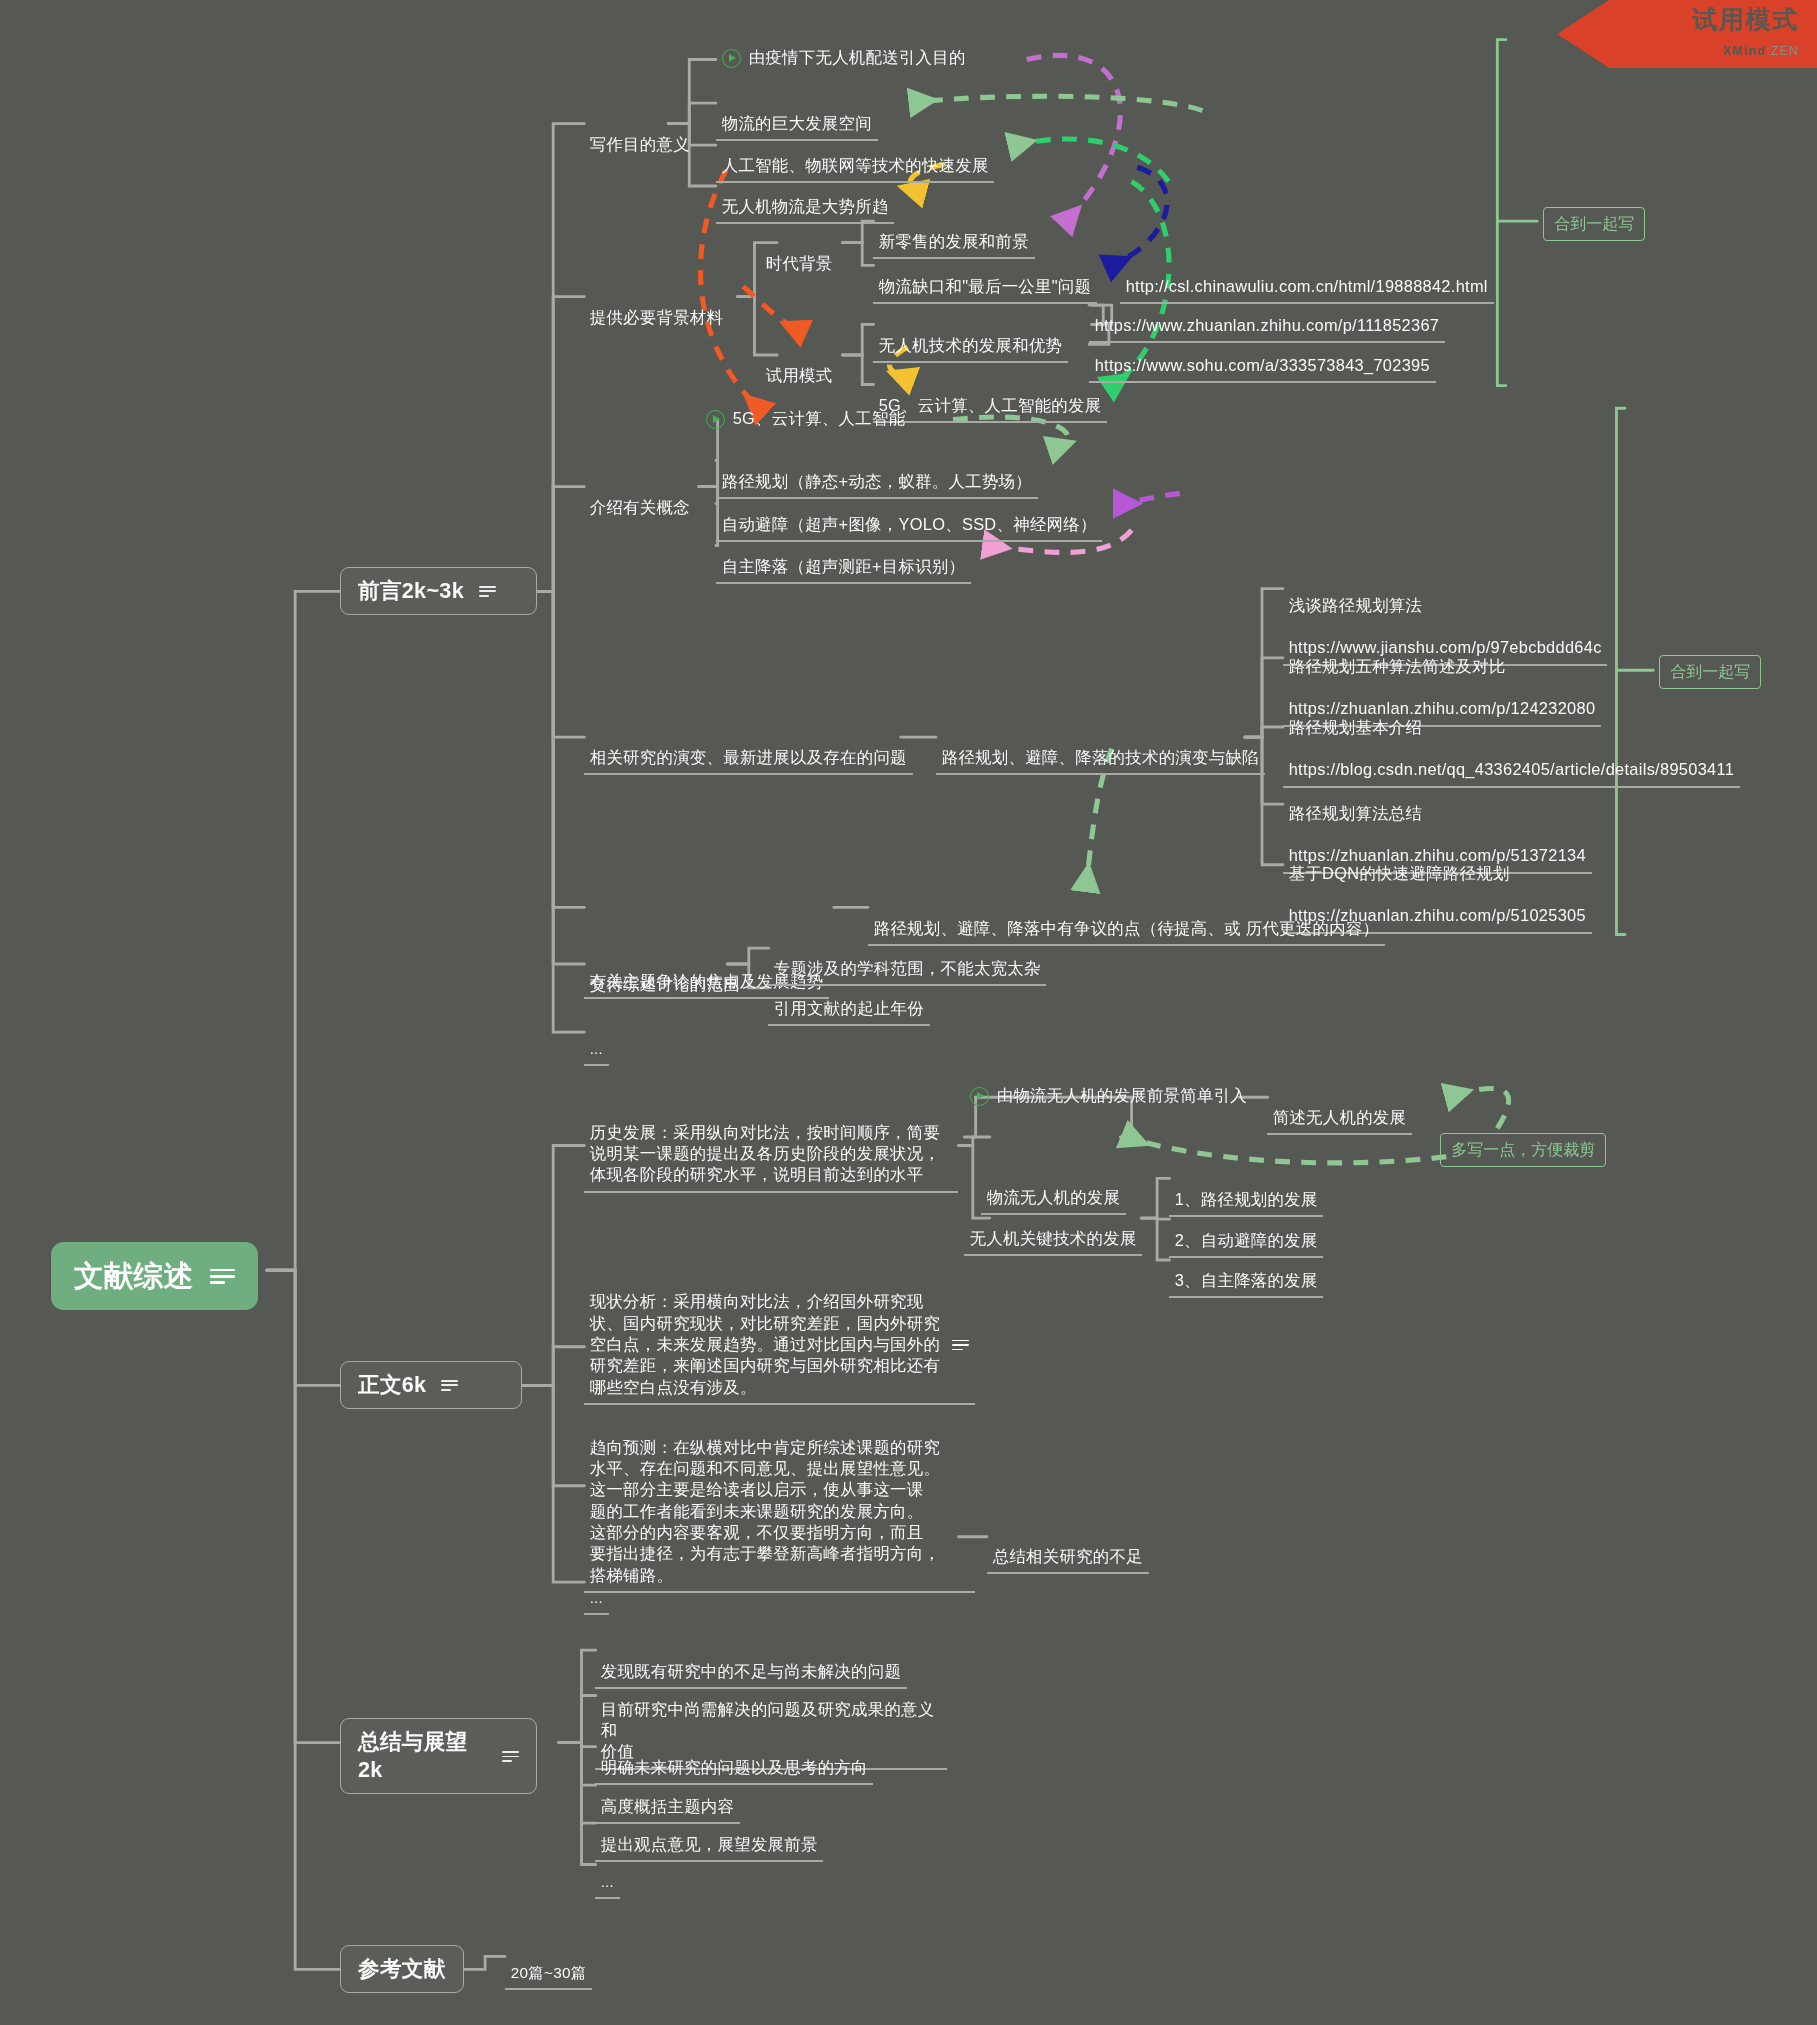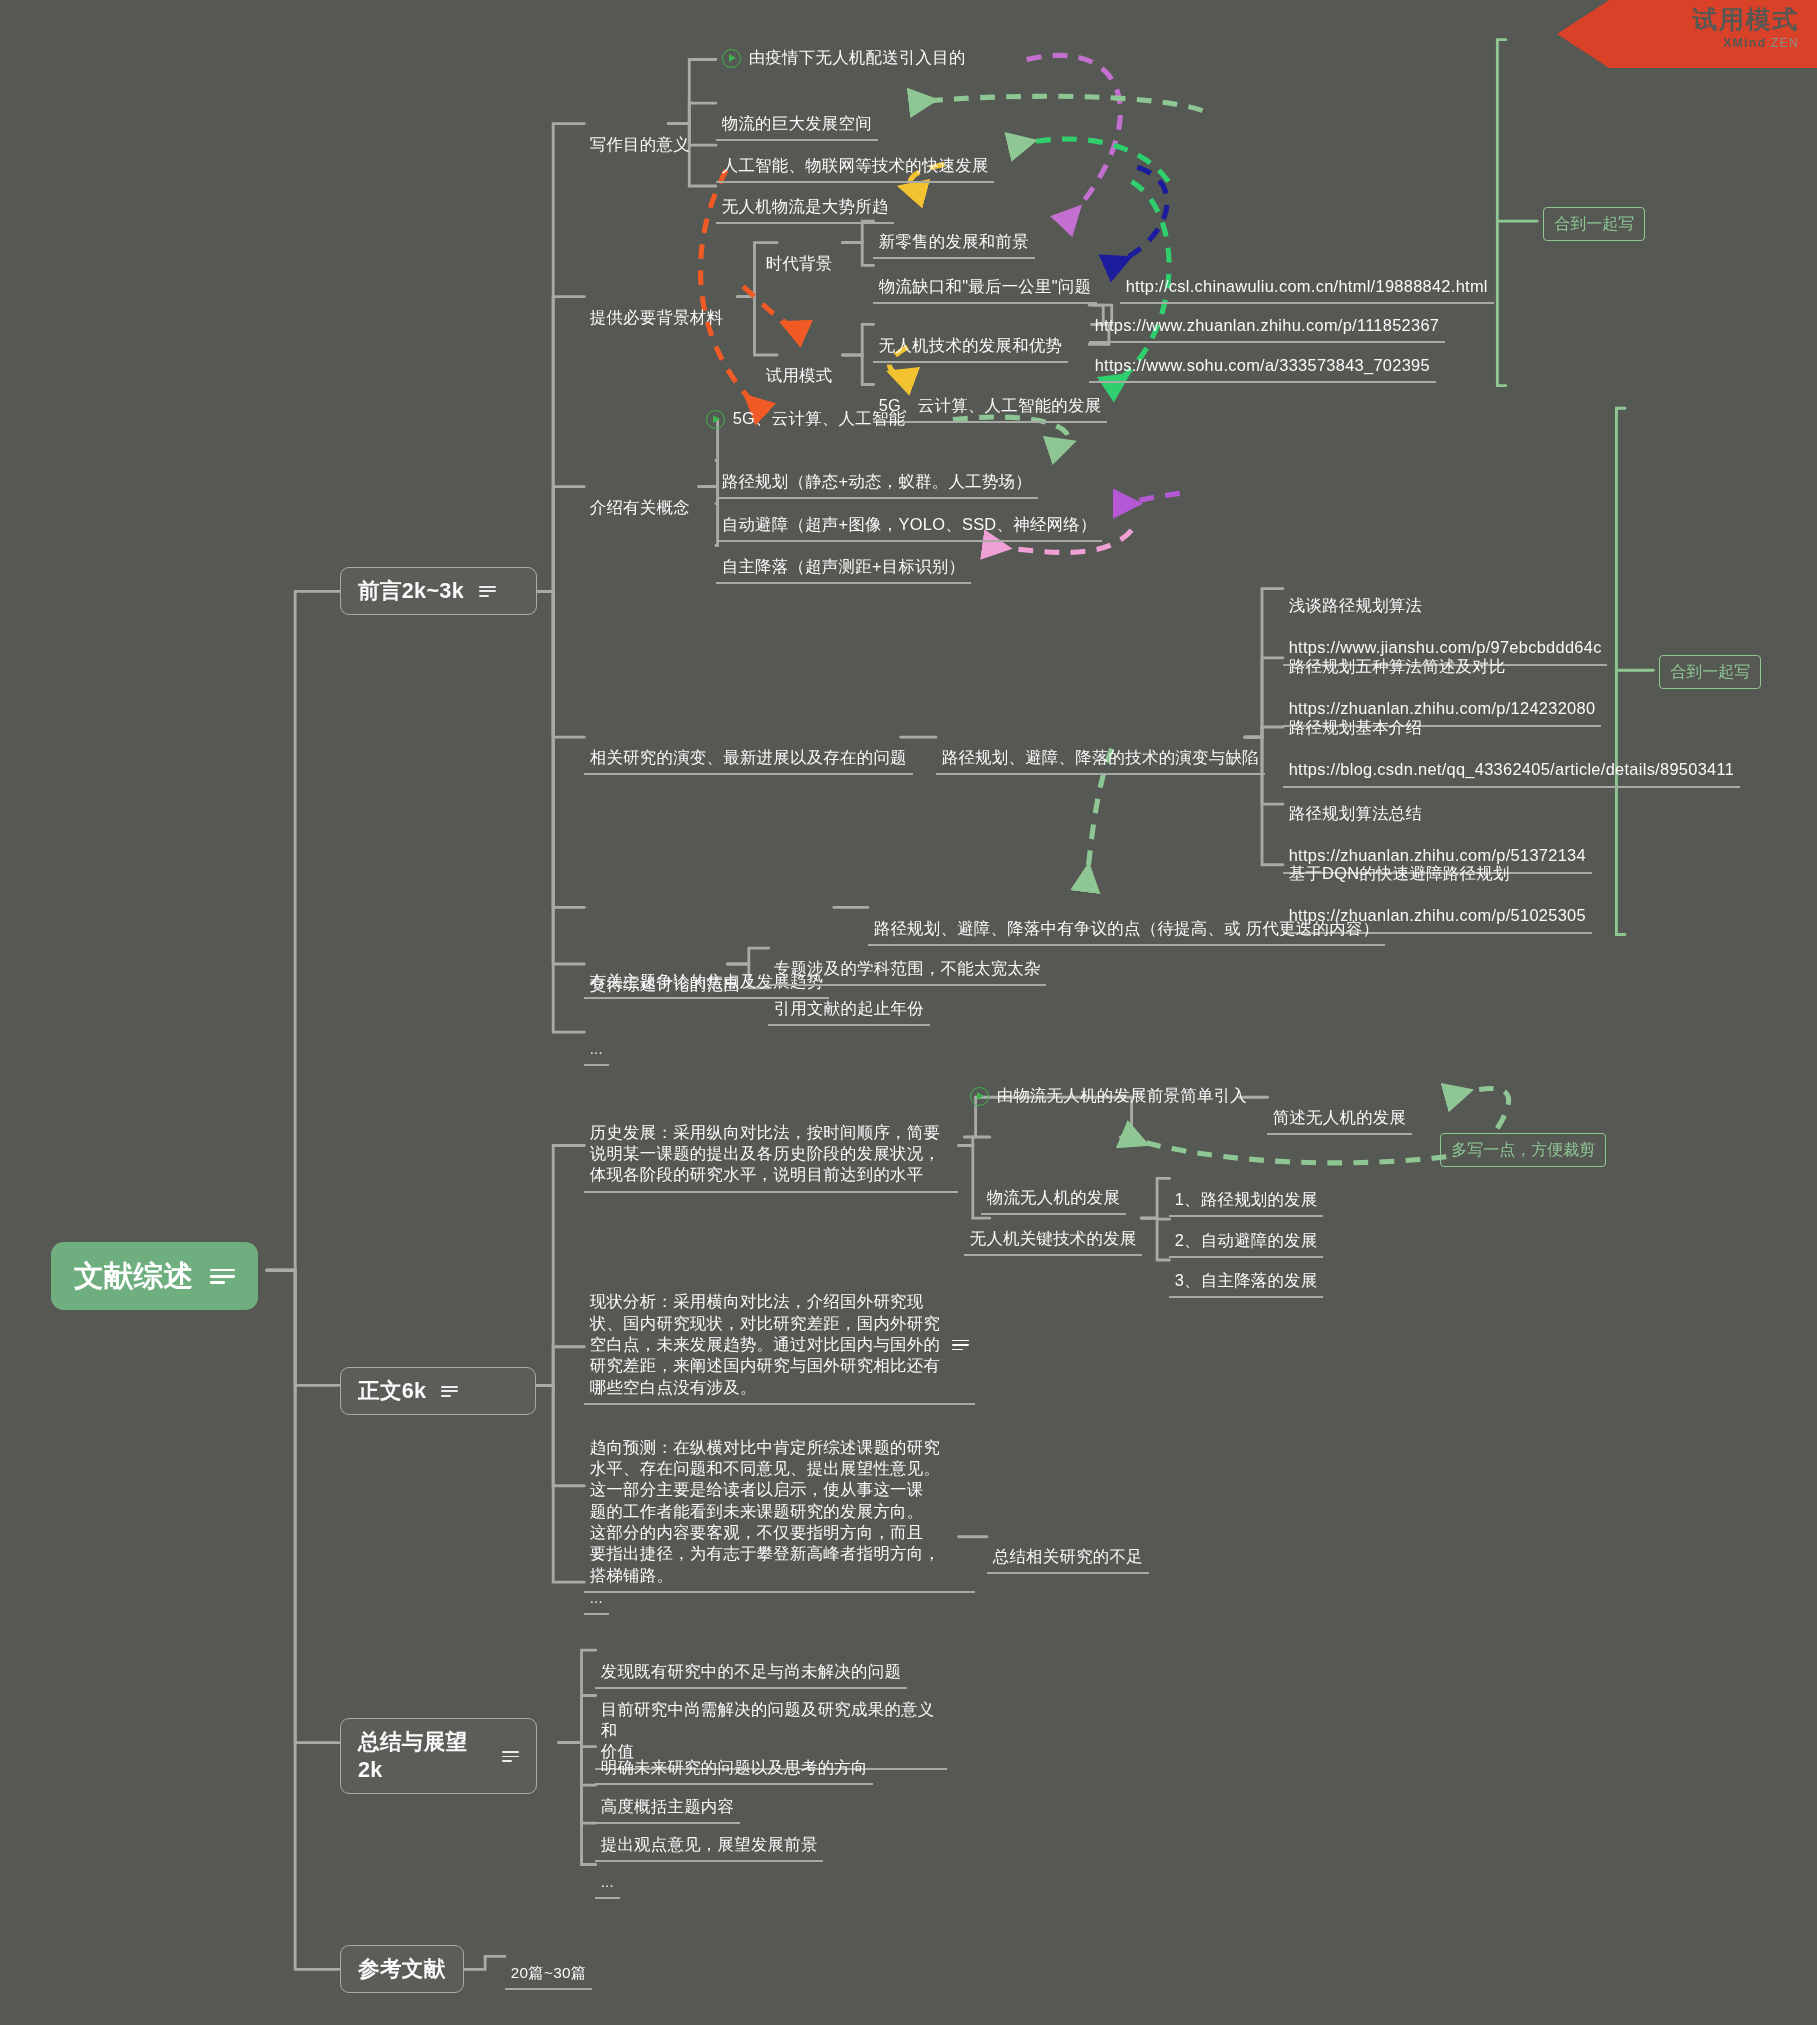--- a/index.html
+++ b/index.html
@@ -89,21 +89,21 @@
   #trial {
     position:absolute; top:0; right:0;
     width: 261px; height: 68px;
     background:#d94128;
     color:#565853;
     clip-path: polygon(20% 0, 100% 0, 100% 100%, 20% 100%, 0% 50%);
     text-align:right;
     padding: 5.7px 19px 0 0;
   }
   #trial .t1 { font-size:25px; font-weight:bold; letter-spacing:1.7px; line-height:1.05; }
-  #trial .t2 { font-size:12.5px; font-weight:bold; letter-spacing:1.1px; margin-top:4px;}
+  #trial .t2 { font-size:12.5px; font-weight:bold; letter-spacing:1.1px; margin-top:12px;}
   #trial .t2 .zen { color:#8a8d88; font-weight:normal; }
 </style>
 </head>
 <body>
 
 <div id="stage">
 
   <svg class="wires" viewBox="0 0 3205 3571" xmlns="http://www.w3.org/2000/svg">
     <defs>
       <marker id="ar-green" markerWidth="6" markerHeight="6" refX="4.5" refY="3" orient="auto">
@@ -245,21 +245,21 @@
 
   <div class="node boxed root" style="left:51px; top:1242px;">
     <span class="txt">文献综述</span>
     <span class="notes-icon"><i></i><i></i><i></i></span>
   </div>
 
   <div class="node boxed" style="left:340px; top:567px; width:197px;">
     <span class="txt">前言2k~3k</span>
     <span class="notes-icon small"><i></i><i></i><i></i></span>
   </div>
-  <div class="node boxed" style="left:340px; top:1361px; width:196px;margin-top:6px;">
+  <div class="node boxed" style="left:340px; top:1361px; width:182px;">
     <span class="txt">正文6k</span>
     <span class="notes-icon small"><i></i><i></i><i></i></span>
   </div>
   <div class="node boxed" style="left:340px; top:1718px; width:197px;">
     <span class="txt">总结与展望2k</span>
     <span class="notes-icon small"><i></i><i></i><i></i></span>
   </div>
   <div class="node boxed" style="left:340px; top:1945px;">
     <span class="txt">参考文献</span>
   </div>

